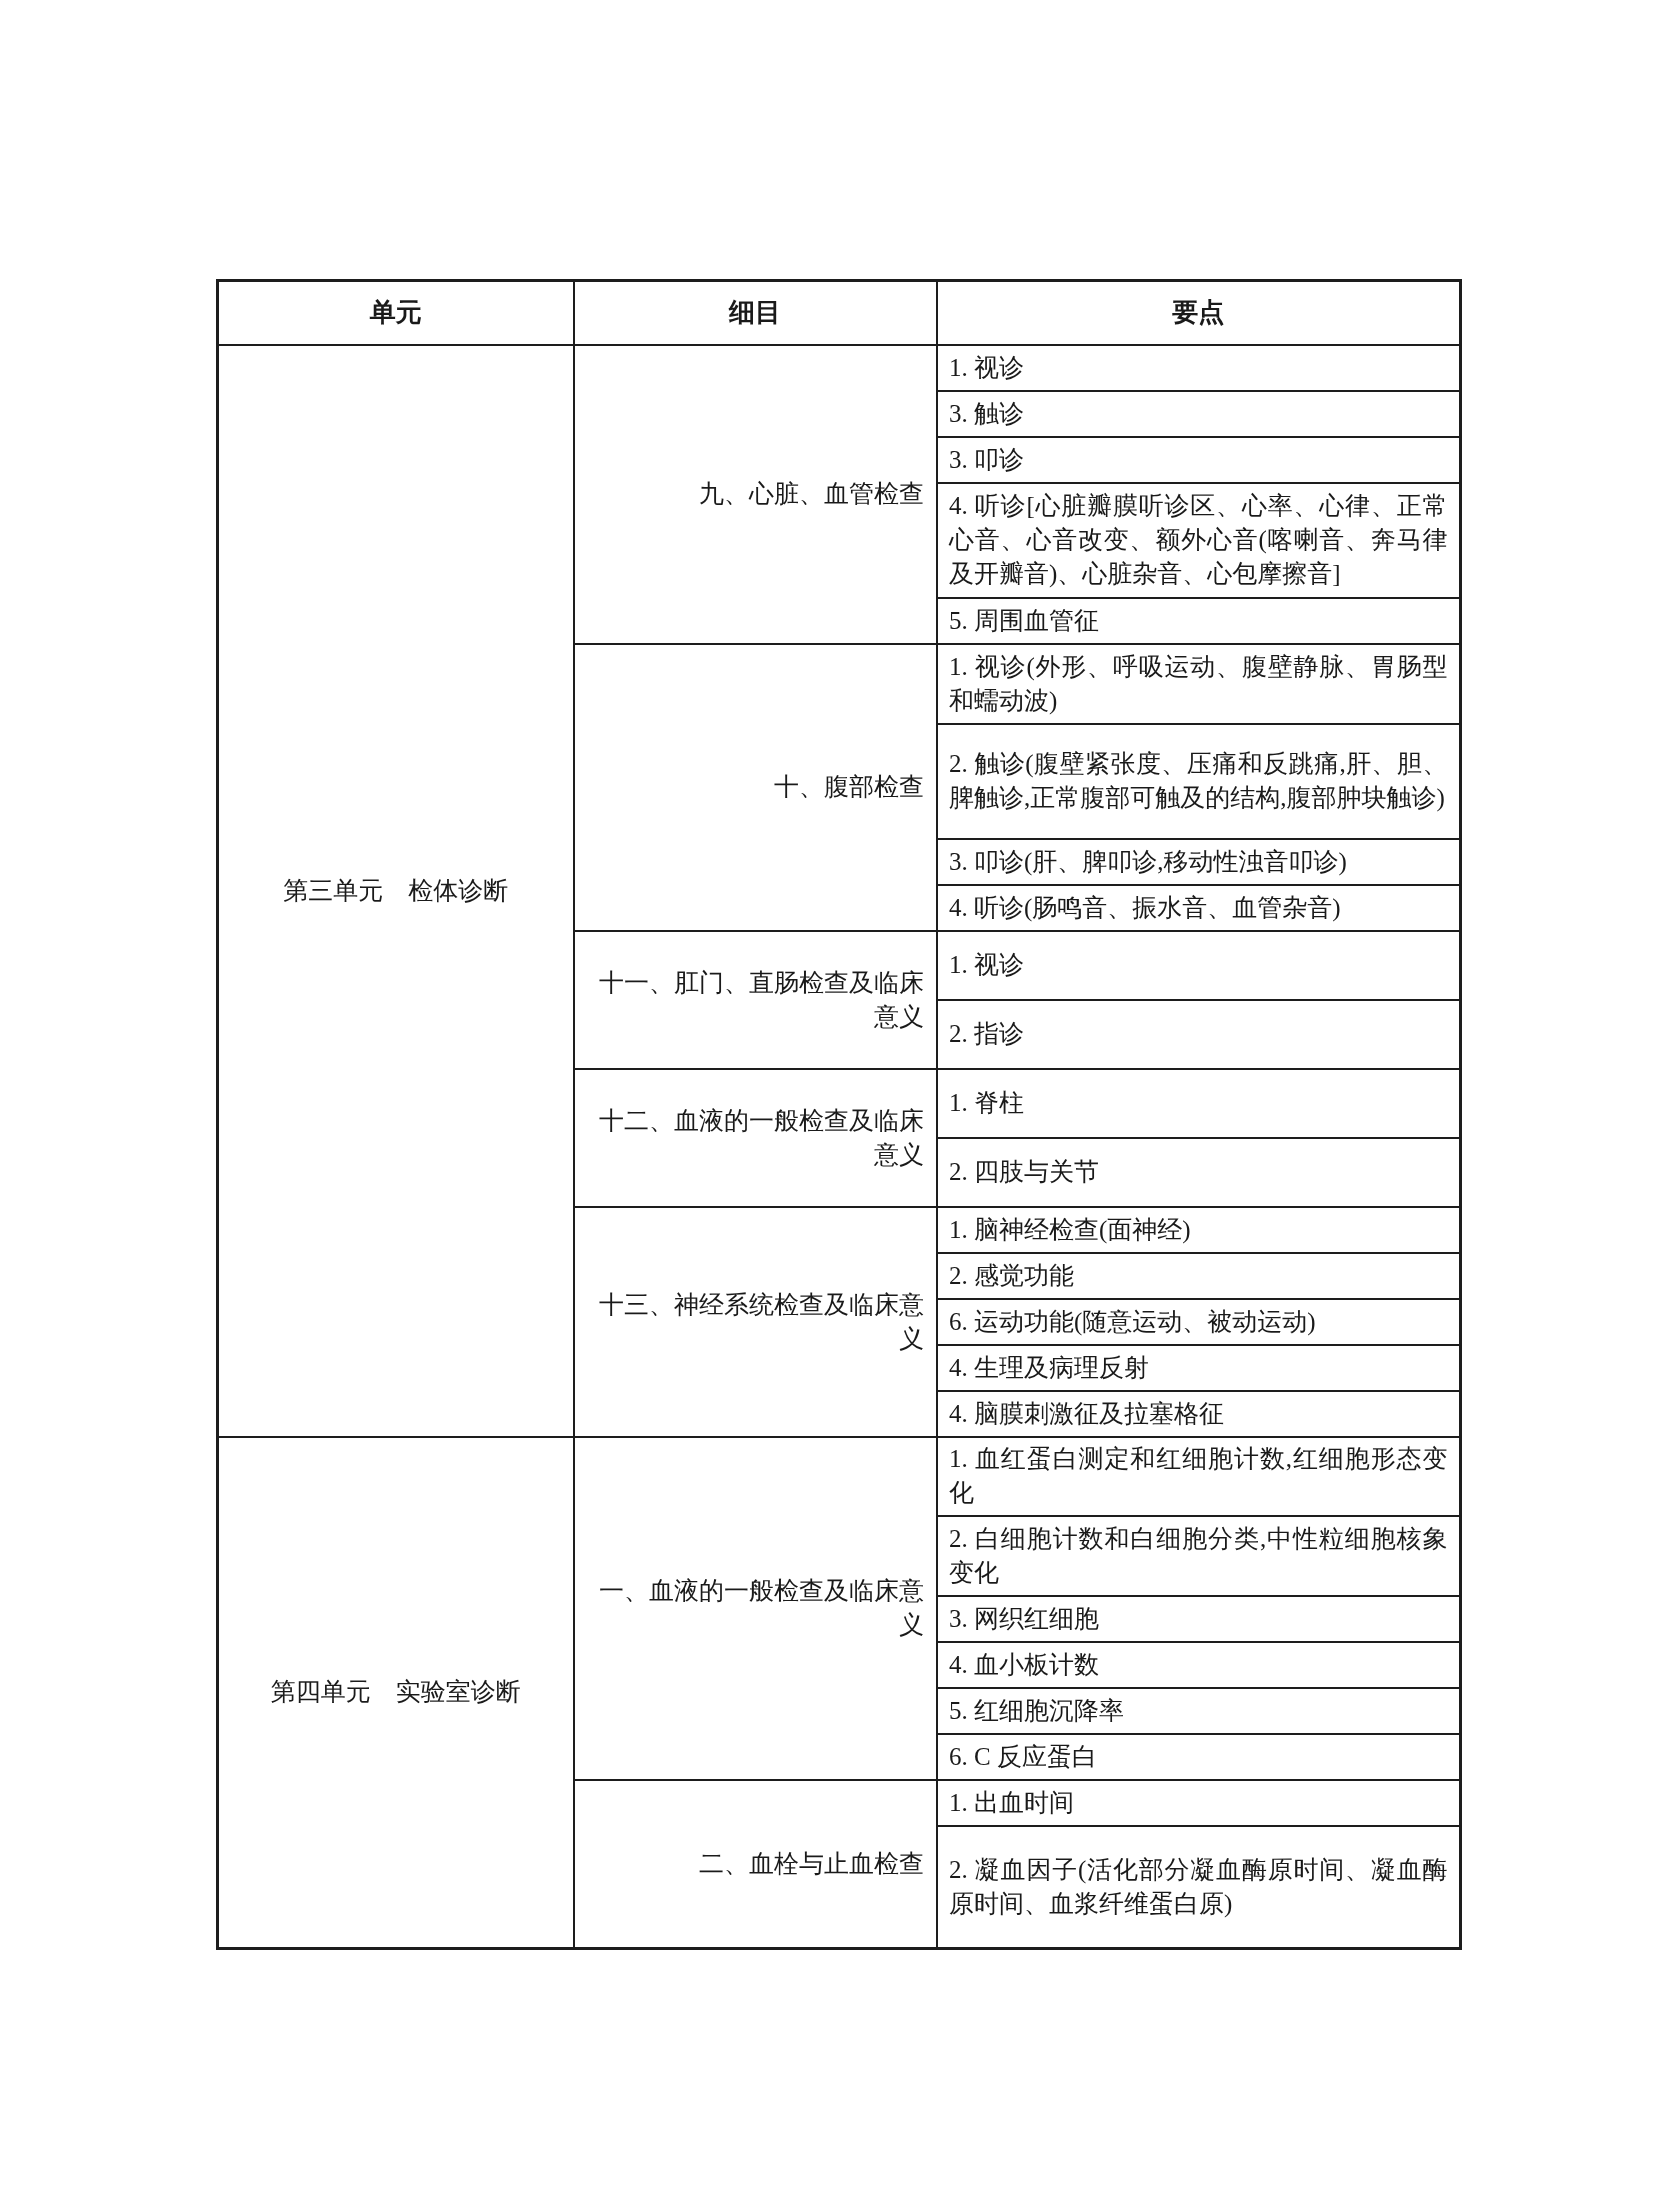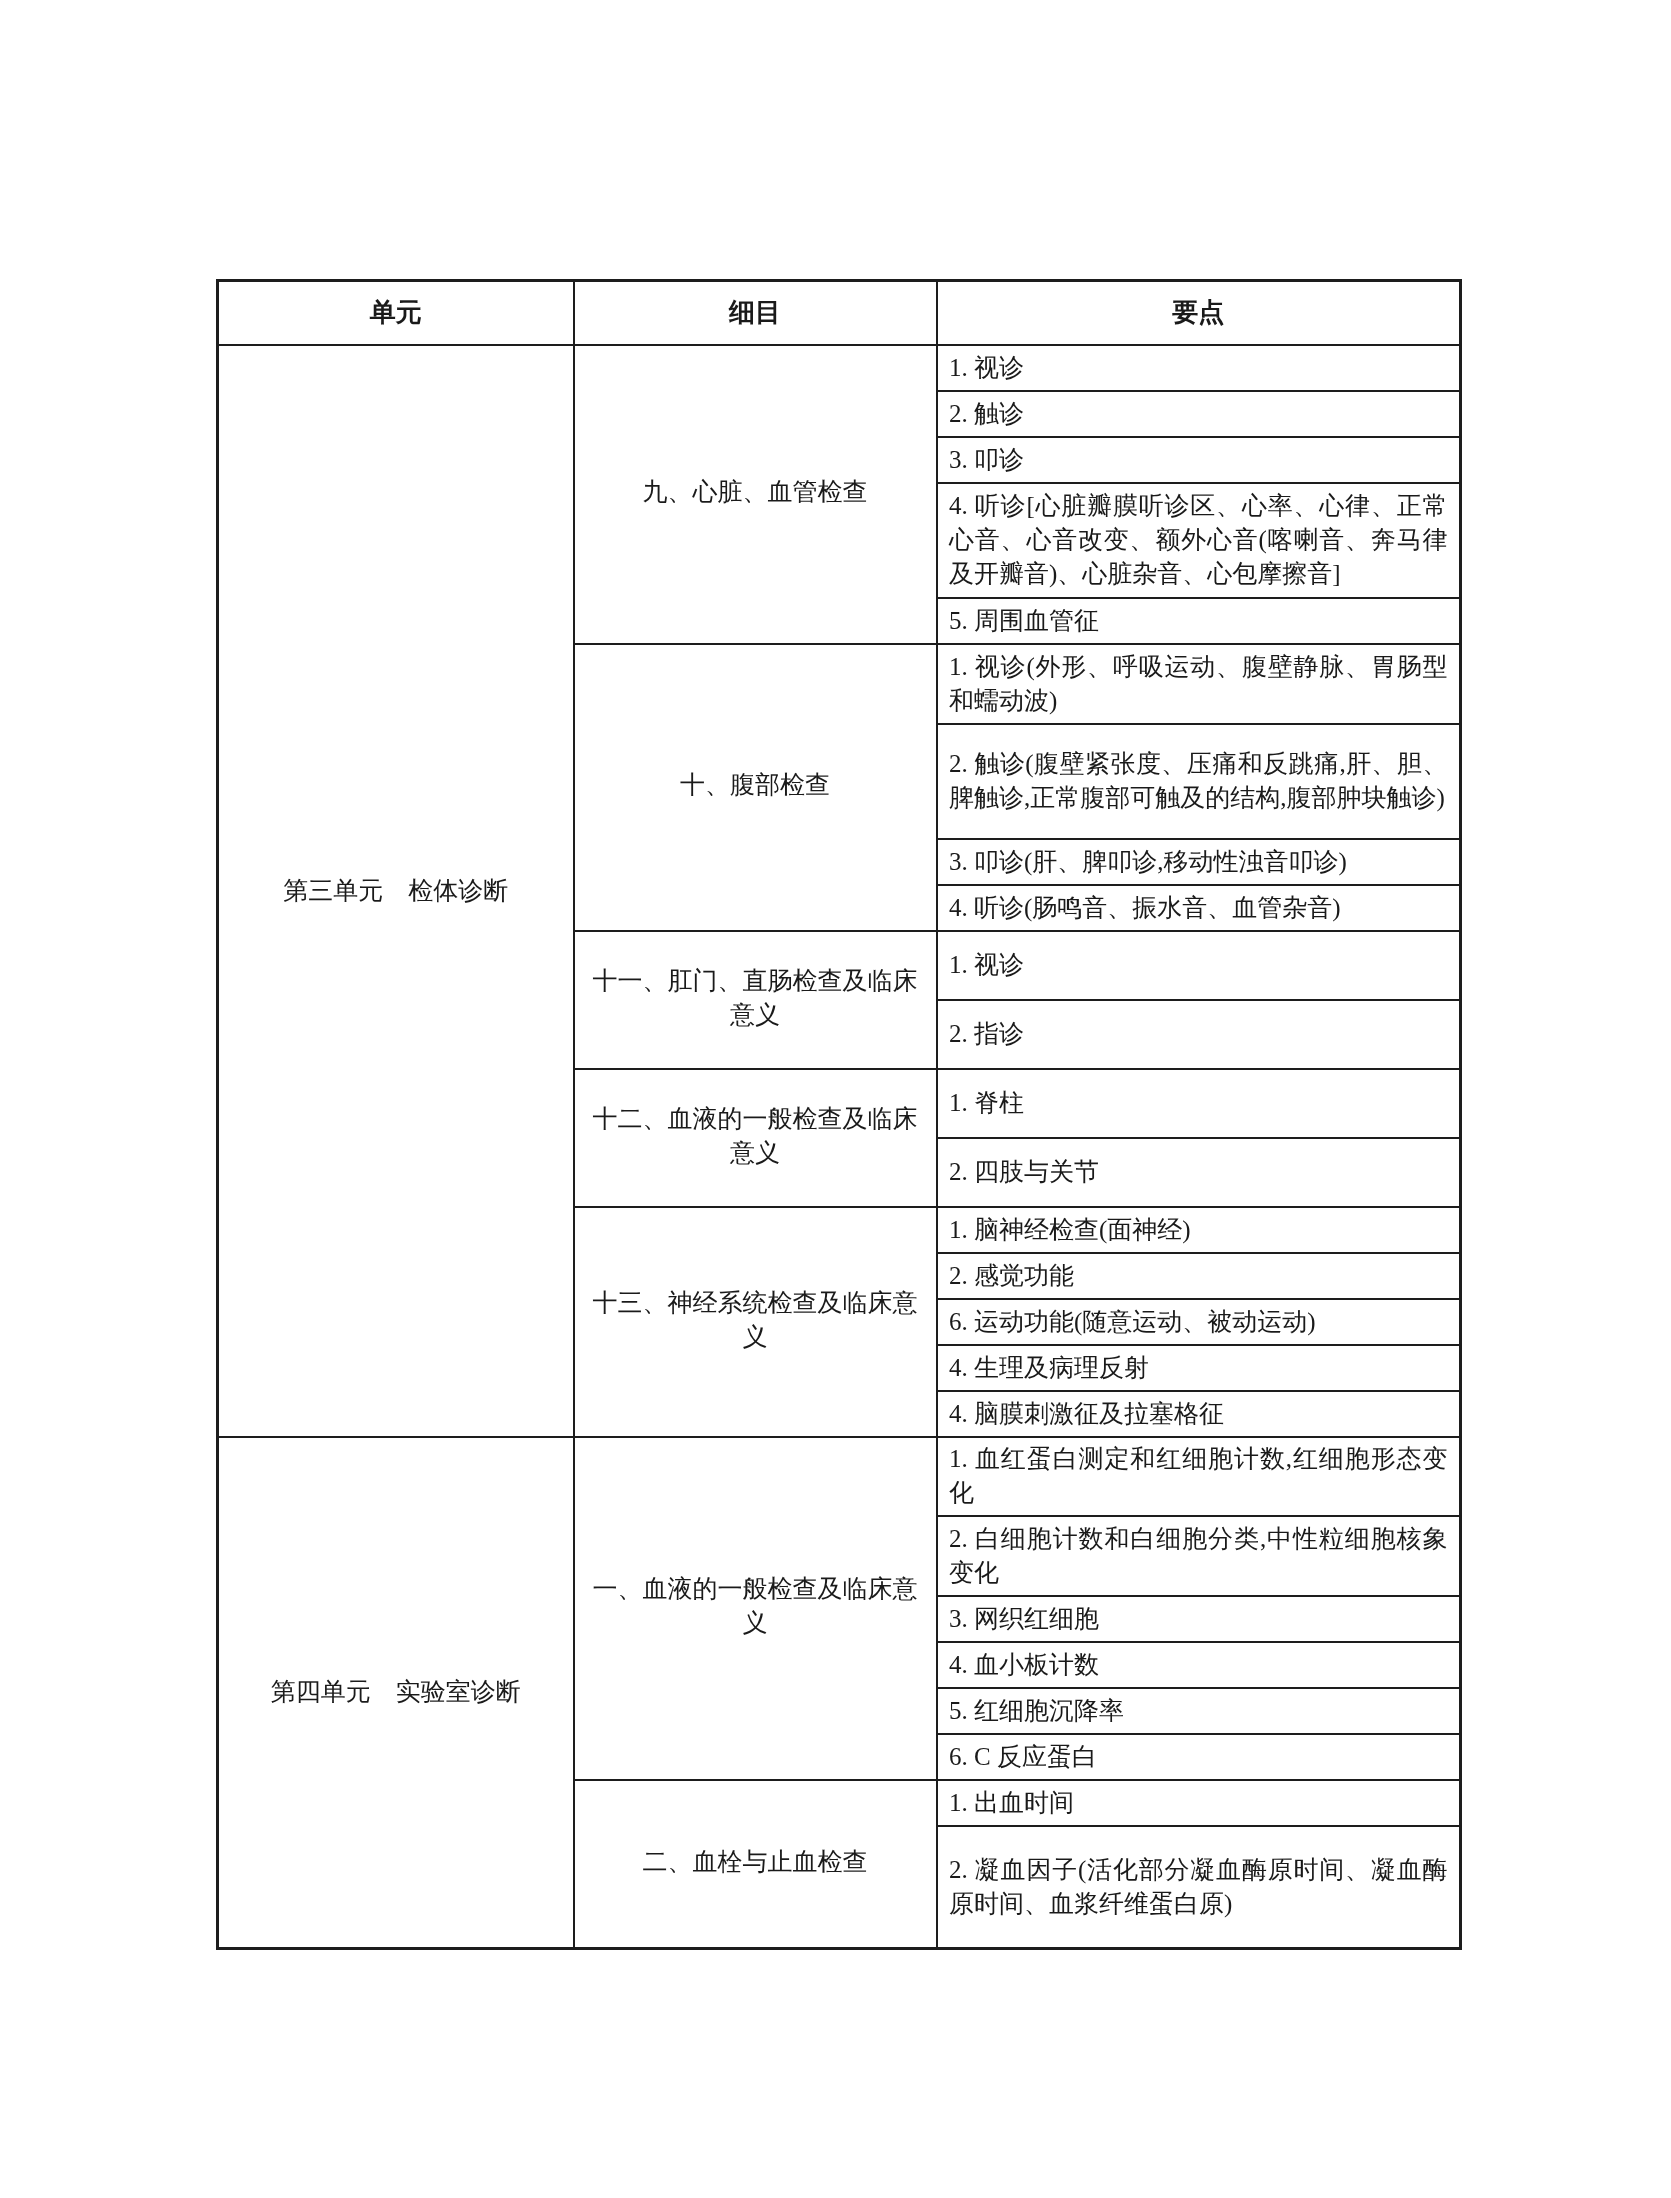--- a/index.html
+++ b/index.html
@@ -39,24 +39,23 @@
     text-align: center;
     font-size: 26px;
     height: 54px;
     padding: 3.8px 7.6px;
   }
   td.unit-cell {
     text-align: center;
     padding-left: 13.4px;
   }
   td.item-cell {
-    text-align: center;
+    text-align: right;
     padding-left: 11.5px;
     padding-right: 5.7px;
-    font-family: Liberation Mono, monospace;
   }
   td.point-cell {
     text-align: justify;
     text-justify: inter-ideograph;
   }
   tr.h1 { height: 46px; }
   tr.h2 { height: 80px; }
   tr.h3 { height: 115px; }
   tr.hw { height: 69px; }
   tr.hx { height: 122px; }
@@ -88,21 +87,21 @@
       <th>细目</th>
       <th>要点</th>
     </tr>
 
     <tr class="h1">
       <td class="unit-cell" rowspan="18">第三单元　检体诊断</td>
       <td class="item-cell" rowspan="5">九、心脏、血管检查</td>
       <td class="point-cell">1. 视诊</td>
     </tr>
     <tr class="h1">
-      <td class="point-cell">2. 触诊</td>
+      <td class="point-cell">3. 触诊</td>
     </tr>
     <tr class="h1">
       <td class="point-cell">3. 叩诊</td>
     </tr>
     <tr class="h3">
       <td class="point-cell">4. 听诊[心脏瓣膜听诊区、心率、心律、正常心音、心音改变、额外心音(喀喇音、奔马律及开瓣音)、心脏杂音、心包摩擦音]</td>
     </tr>
     <tr class="h1">
       <td class="point-cell">5. 周围血管征</td>
     </tr>

